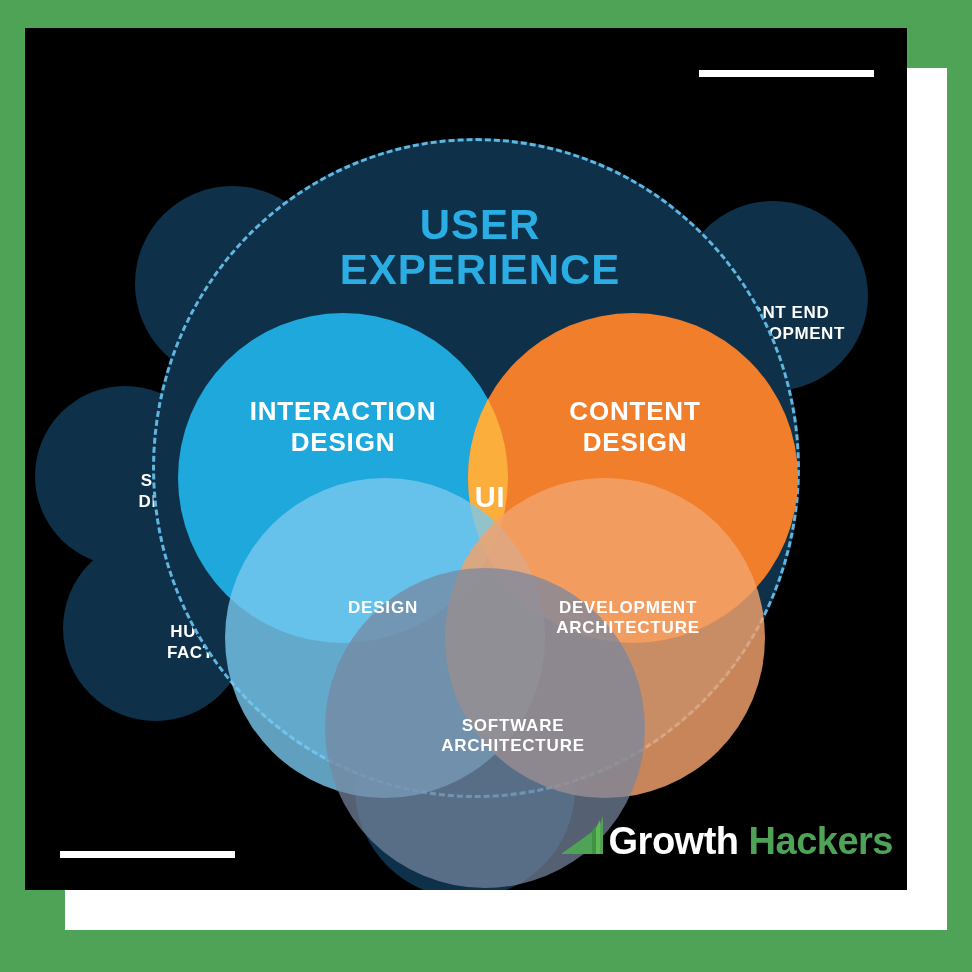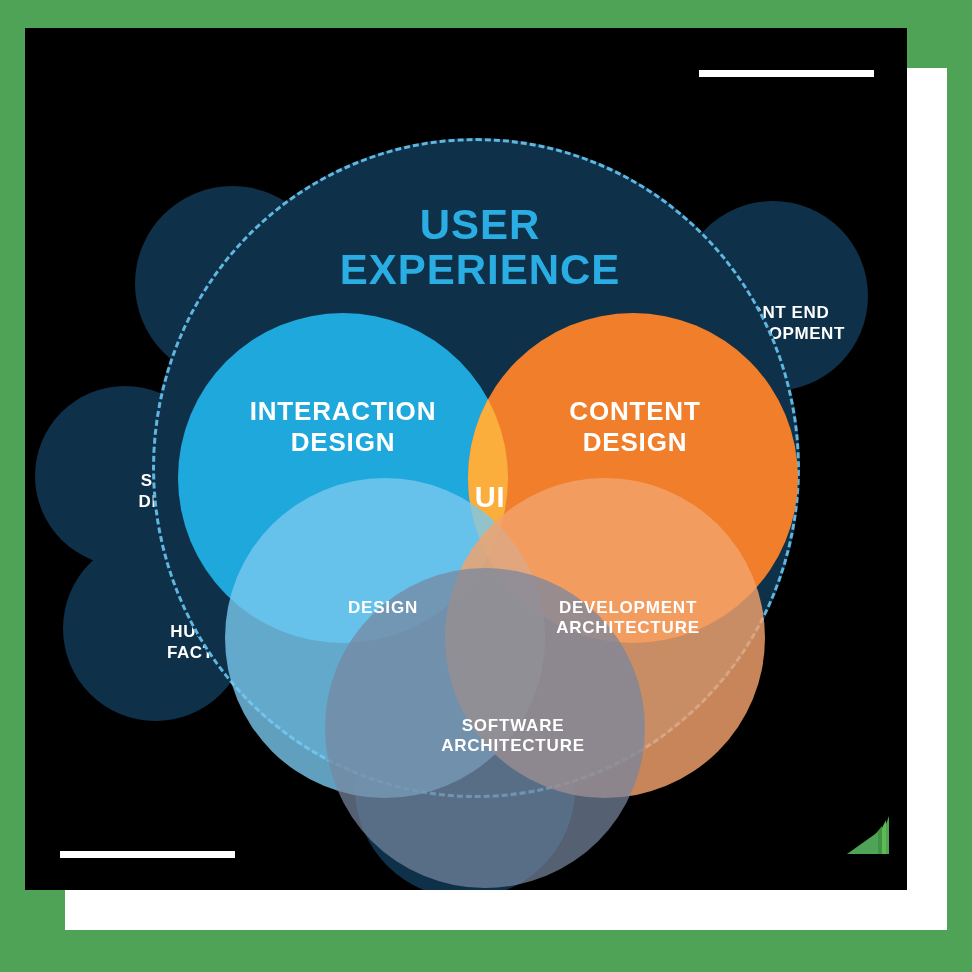--- a/index.html
+++ b/index.html
@@ -286,16 +286,19 @@
 
     </div>
 
     <div class="logo">
       <svg class="logo-mark" viewBox="0 0 46 44">
         <polygon points="44,2 44,40 30,40" fill="#4FA357"></polygon>
         <polygon points="41,6 41,40 24,40" fill="#5FBA52"></polygon>
         <polygon points="37,12 37,40 14,40" fill="#3E9444"></polygon>
         <polygon points="33,18 33,40 2,40" fill="#4FA357"></polygon>
       </svg>
+      <div class="logo-text">
+        <span class="logo-growth">Growth</span><span>&nbsp;</span><span class="logo-hackers">Hackers</span>
+      </div>
     </div>
 
   </div>
 </div>
 
 </body></html>

